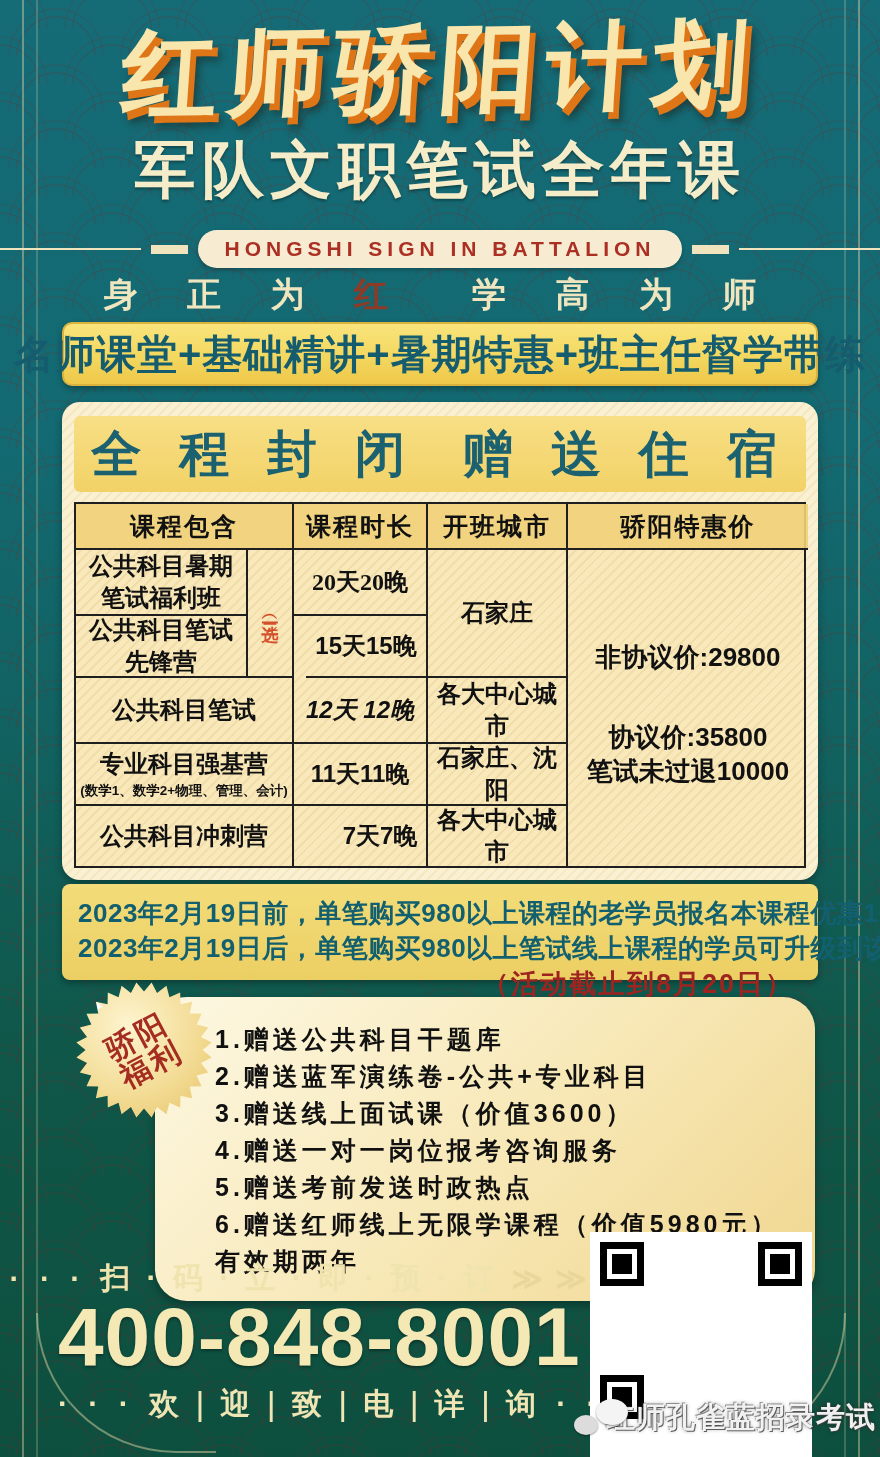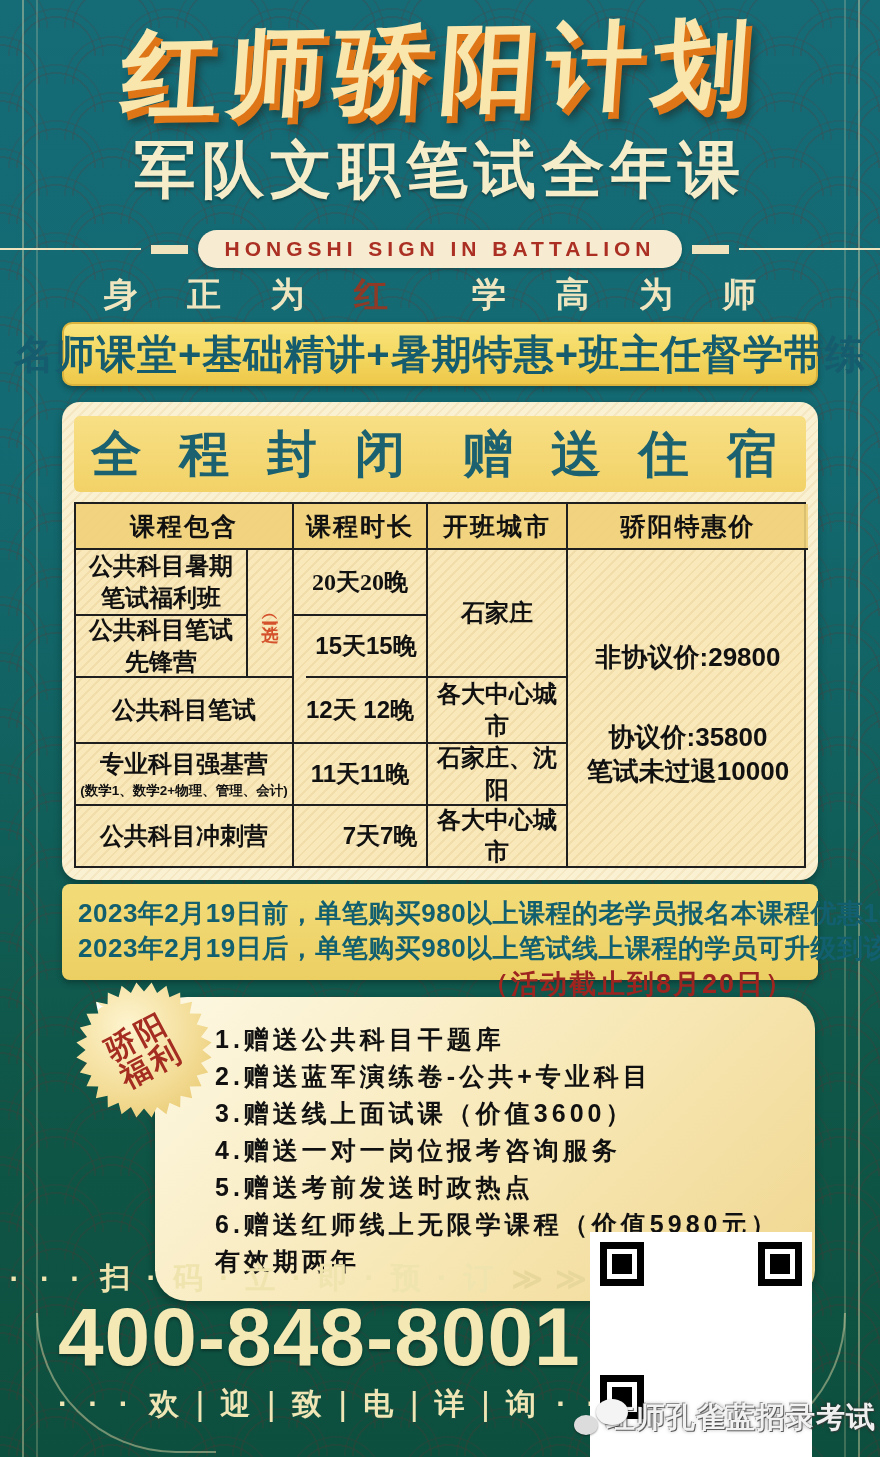--- a/index.html
+++ b/index.html
@@ -240,21 +240,21 @@
       <div class="cell td" style="grid-column:4; grid-row:2/4;">石家庄</div>
 
       <div class="cell td price-cell no-r no-b" style="grid-column:5; grid-row:2/7;margin-top:12px;">
         <div>非协议价:29800</div>
         <div class="price-gap"></div>
         <div>协议价:35800</div>
         <div>笔试未过退10000</div>
       </div>
 
       <div class="cell td" style="grid-column:1/3; grid-row:4;">公共科目笔试</div>
-      <div class="cell td" style="grid-column:3; grid-row:4;">12天 12晚</div>
+      <div class="cell td" style="grid-column:3; grid-row:4;font-style:italic;">12天 12晚</div>
       <div class="cell td" style="grid-column:4; grid-row:4;">各大中心城市</div>
 
       <div class="cell td" style="grid-column:1/3; grid-row:5;align-items:center;">
         <span>专业科目强基营</span>
         <span class="td-sub">(数学1、数学2+物理、管理、会计)</span>
       </div>
       <div class="cell td" style="grid-column:3; grid-row:5;">11天11晚</div>
       <div class="cell td" style="grid-column:4; grid-row:5;">石家庄、沈阳</div>
 
       <div class="cell td no-b" style="grid-column:1/3; grid-row:6;">公共科目冲刺营</div>

